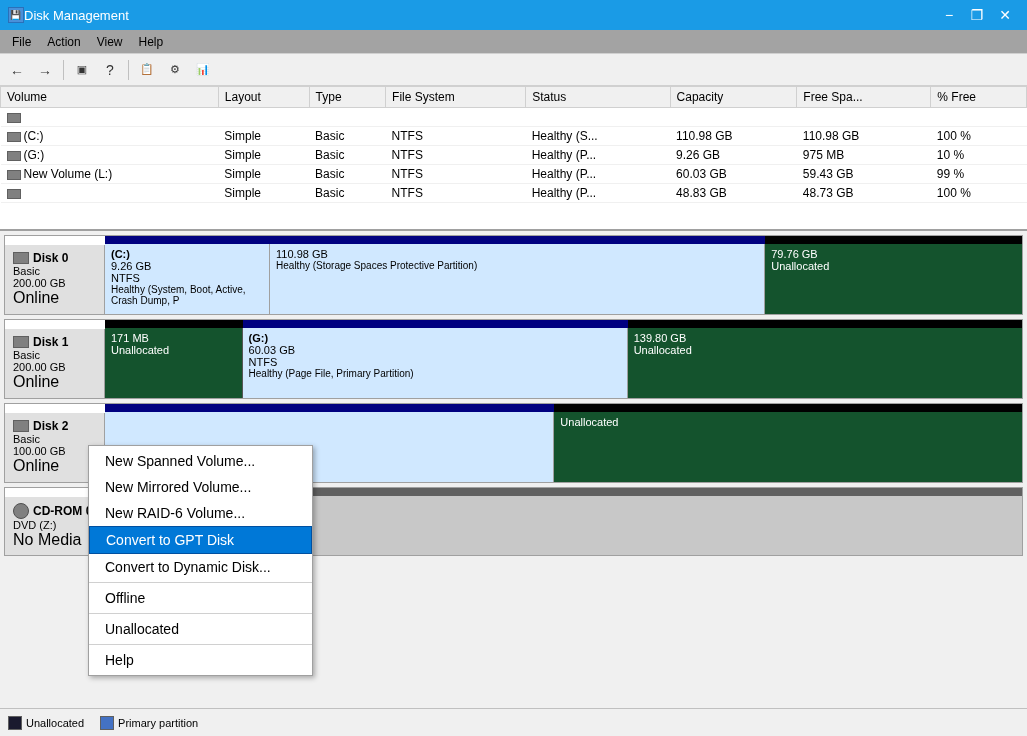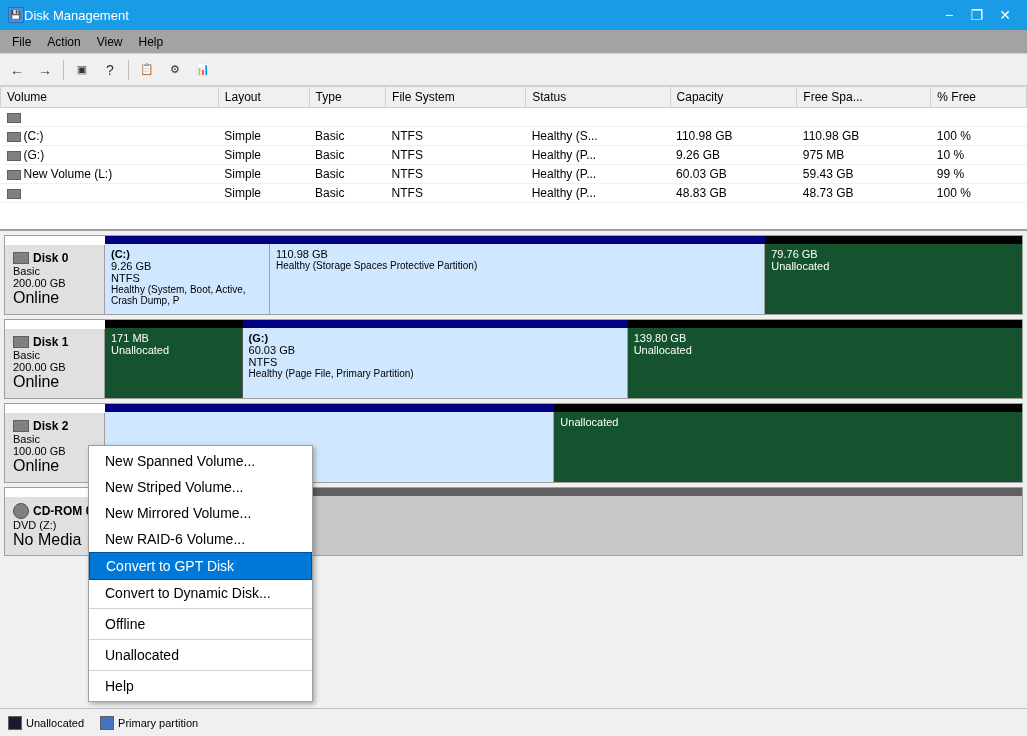--- a/index.html
+++ b/index.html
@@ -419,21 +419,20 @@
     <div class="legend-item">
       <div class="legend-box legend-primary"></div>
       <span>Primary partition</span>
     </div>
   </div>
 
 </div>
 
 <div class="context-menu">
   <div class="ctx-item">New Spanned Volume...</div>
-  <div class="ctx-item">New Striped Volume...</div>
   <div class="ctx-item">New Mirrored Volume...</div>
   <div class="ctx-item">New RAID-6 Volume...</div>
   <div class="ctx-item selected">Convert to GPT Disk</div>
   <div class="ctx-item">Convert to Dynamic Disk...</div>
   <div class="ctx-separator"></div>
   <div class="ctx-item">Offline</div>
   <div class="ctx-separator"></div>
   <div class="ctx-item">Unallocated</div>
   <div class="ctx-separator"></div>
   <div class="ctx-item">Help</div>

